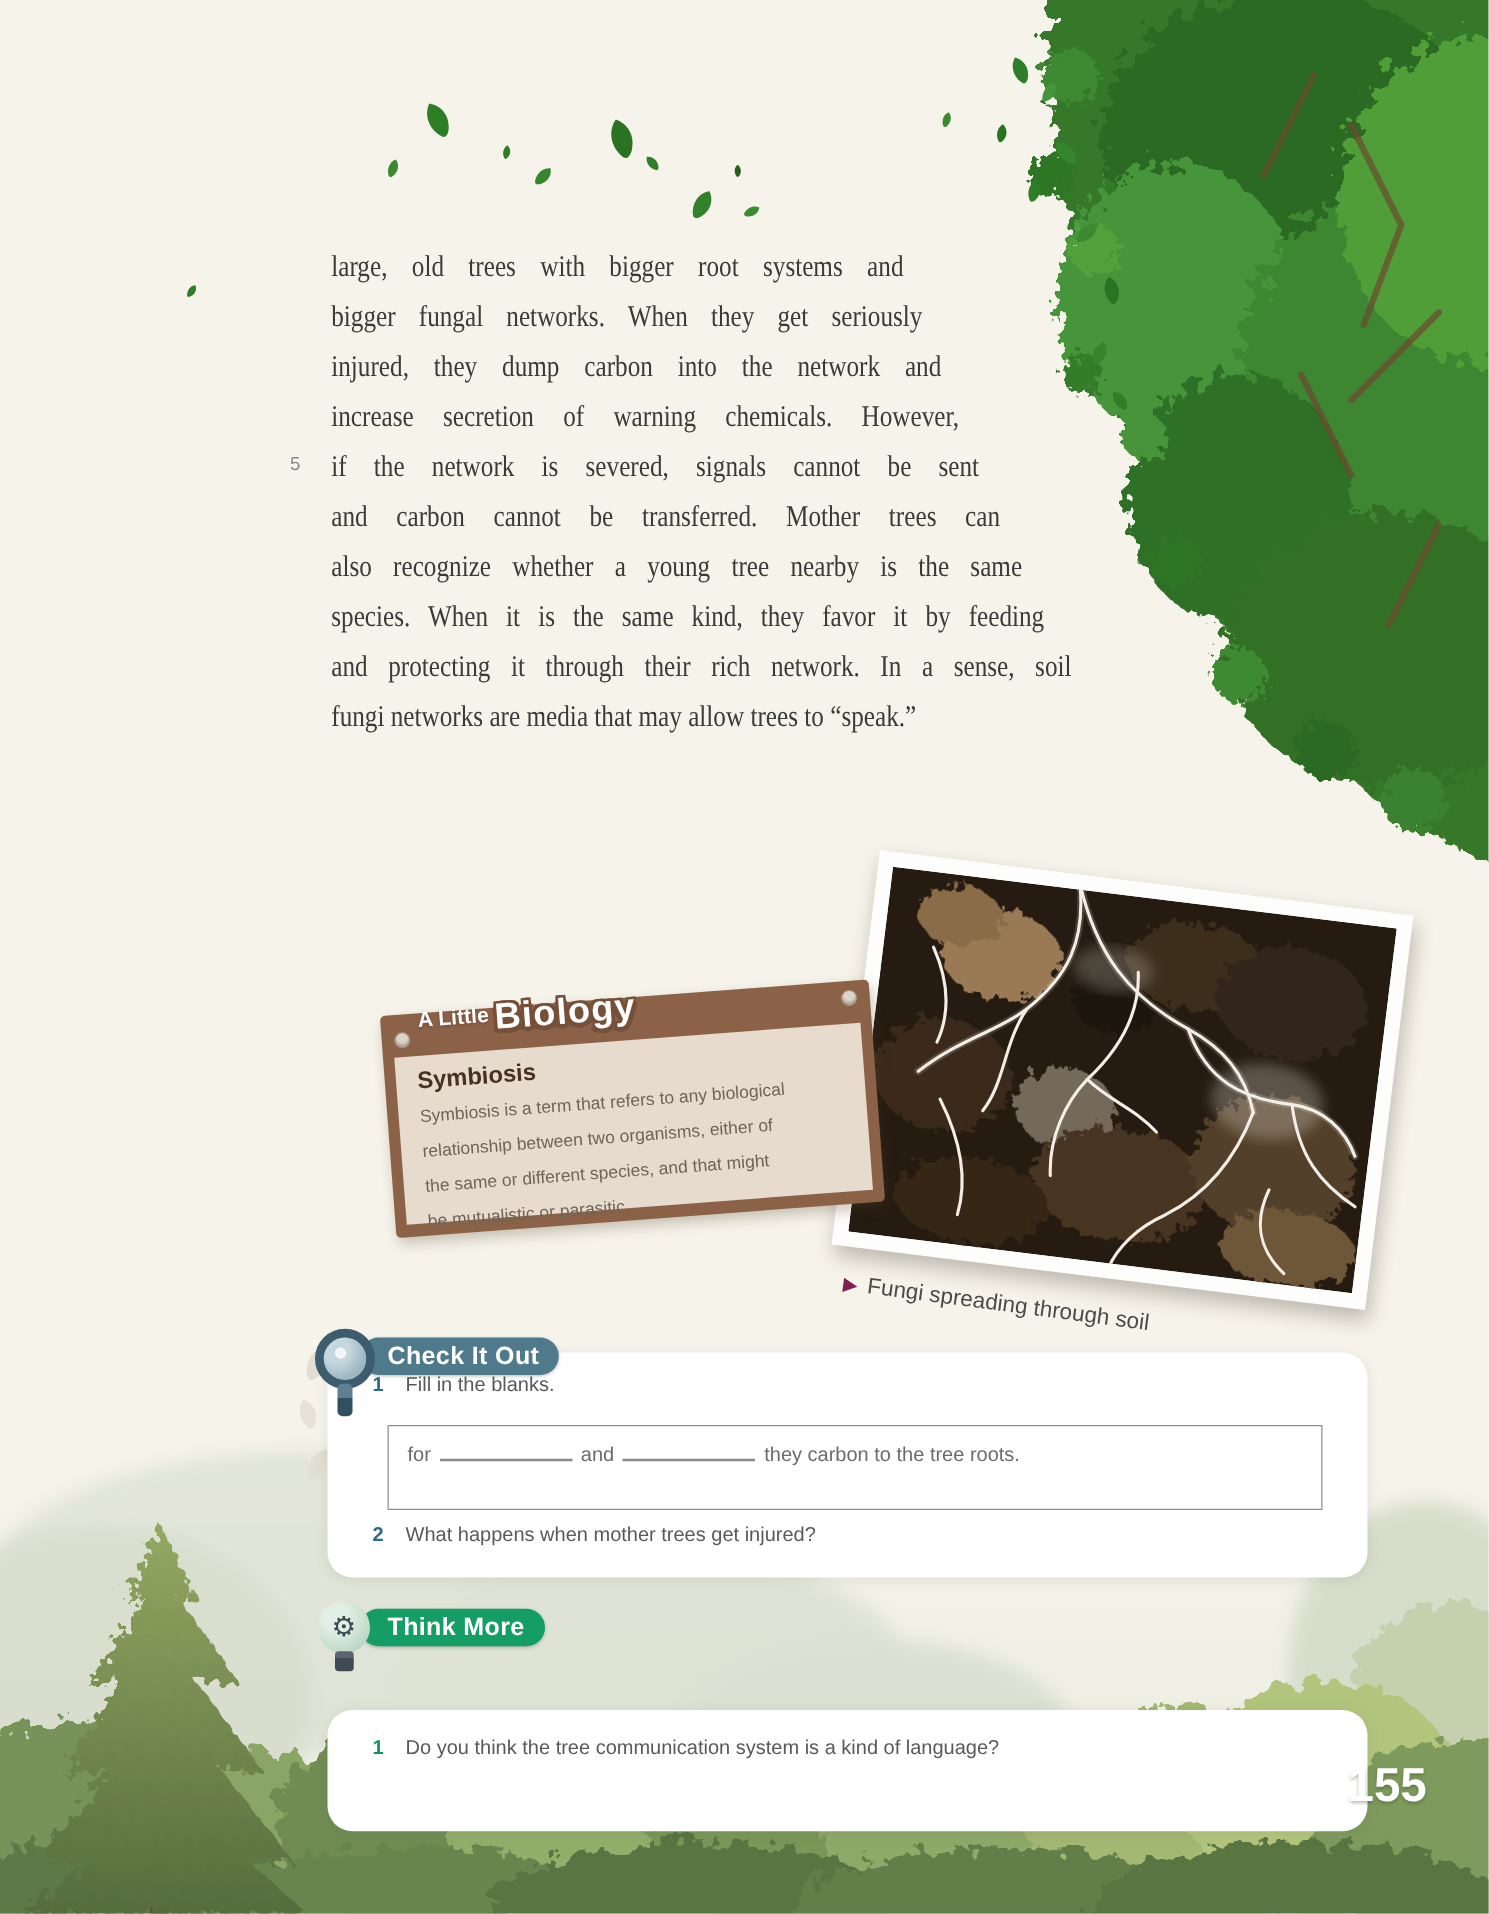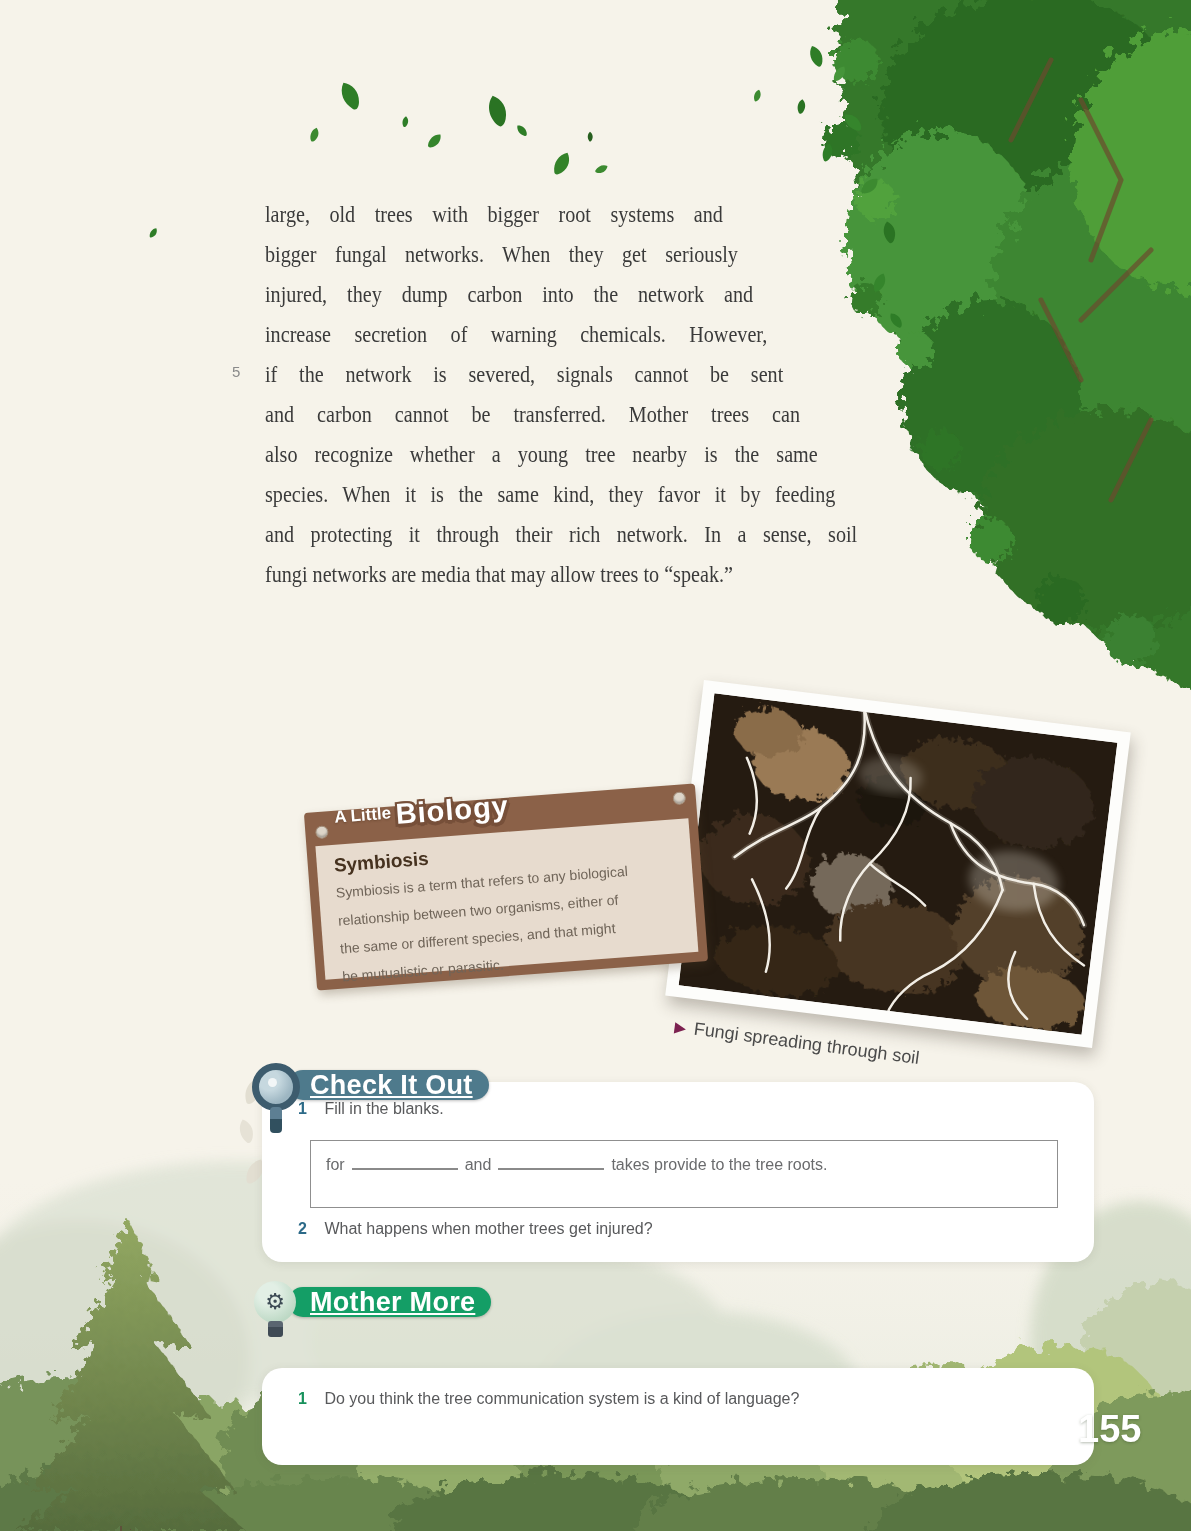--- a/index.html
+++ b/index.html
@@ -49,22 +49,22 @@
            transform-origin:0 0;font-size:18px;color:#4a4a4a;white-space:nowrap;}
   .caption-arrow{color:#7c2150;font-size:15px;margin-right:8px;}
 
   
   .panel{position:absolute;left:262px;width:818px;background:#ffffff;border-radius:20px;
          z-index:5;box-shadow:0 2px 10px rgba(90,90,70,.12);padding-left:14px;}
   .panel.check{top:1082px;height:180px;}
   .panel.think{top:1368px;height:97px;}
 
   .badge{position:absolute;height:30px;line-height:30px;border-radius:15px;z-index:6;
-         color:#fff;font-weight:bold;font-size:27px;padding:0 16px 0 22px;letter-spacing:.3px;
-         box-shadow:0 1px 3px rgba(0,0,0,.25);white-space:nowrap;text-decoration:underline;}
+         color:#fff;font-weight:bold;font-size:20px;padding:0 16px 0 22px;letter-spacing:.3px;
+         box-shadow:0 1px 3px rgba(0,0,0,.25);white-space:nowrap;}
   .badge.check{left:288px;top:1070px;background:#4e7a8c;}
   .badge.think{left:288px;top:1287px;background:#149e66;}
 
   
   .mag{position:absolute;left:252px;top:1063px;z-index:7;width:48px;height:70px;}
   .mag .glass{position:absolute;left:0;top:0;width:34px;height:34px;border-radius:50%;
         background:radial-gradient(circle at 30% 30%,#c6d8df 0 30%,#9db6c2 70%);
         border:7px solid #3d5c6e;}
   .mag .spark{position:absolute;left:9px;top:8px;width:9px;height:9px;border-radius:50%;background:#f2f6f7;}
   .mag .handle{position:absolute;left:18px;top:44px;width:12px;height:26px;border-radius:4px;
@@ -307,21 +307,21 @@
     <span class="caption-arrow">▶</span><span>Fungi spreading through soil</span>
   </div>
 
   <div class="panel check">
     <div class="q-row" style="left:36px;top:18px;">
       <span class="q-num c">1</span>
       <span class="q-text">Fill in the blanks.</span>
     </div>
     <div class="fill-box">
       <div class="fill-line">
-        <span>for</span><span class="blank"></span><span>and</span><span class="blank"></span><span>takes provide to the tree roots.</span>
+        <span>for</span><span class="blank"></span><span>and</span><span class="blank"></span><span>they carbon to the tree roots.</span>
       </div>
     </div>
     <div class="q-row" style="left:36px;top:138px;">
       <span class="q-num c">2</span>
       <span class="q-text">What happens when mother trees get injured?</span>
     </div>
   </div>
   <div class="badge check">Check It Out</div>
   <div class="mag">
     <div class="glass">
@@ -329,21 +329,21 @@
       </div>
     <div class="handle"></div>
   </div>
 
   <div class="panel think">
     <div class="q-row" style="left:36px;top:22px;">
       <span class="q-num t">1</span>
       <span class="q-text">Do you think the tree communication system is a kind of language?</span>
     </div>
   </div>
-  <div class="badge think">Mother More</div>
+  <div class="badge think">Think More</div>
   <div class="bulb">
     <div class="globe">
       <span>⚙</span>
     </div>
     <div class="base"></div>
   </div>
 
   <div class="page-num">155</div>
 
 </div>

